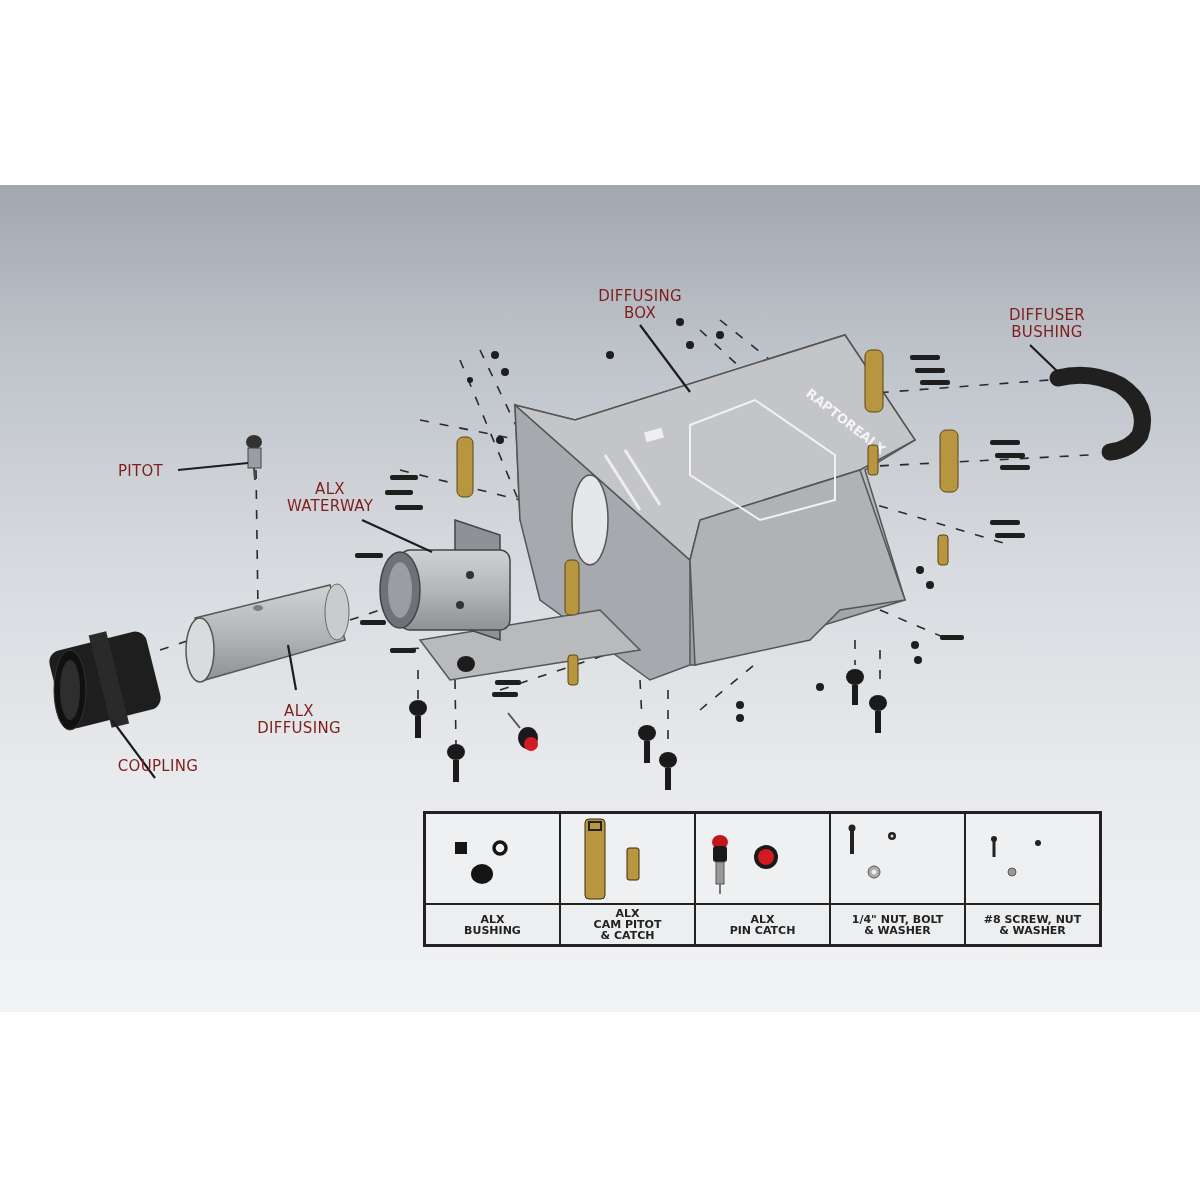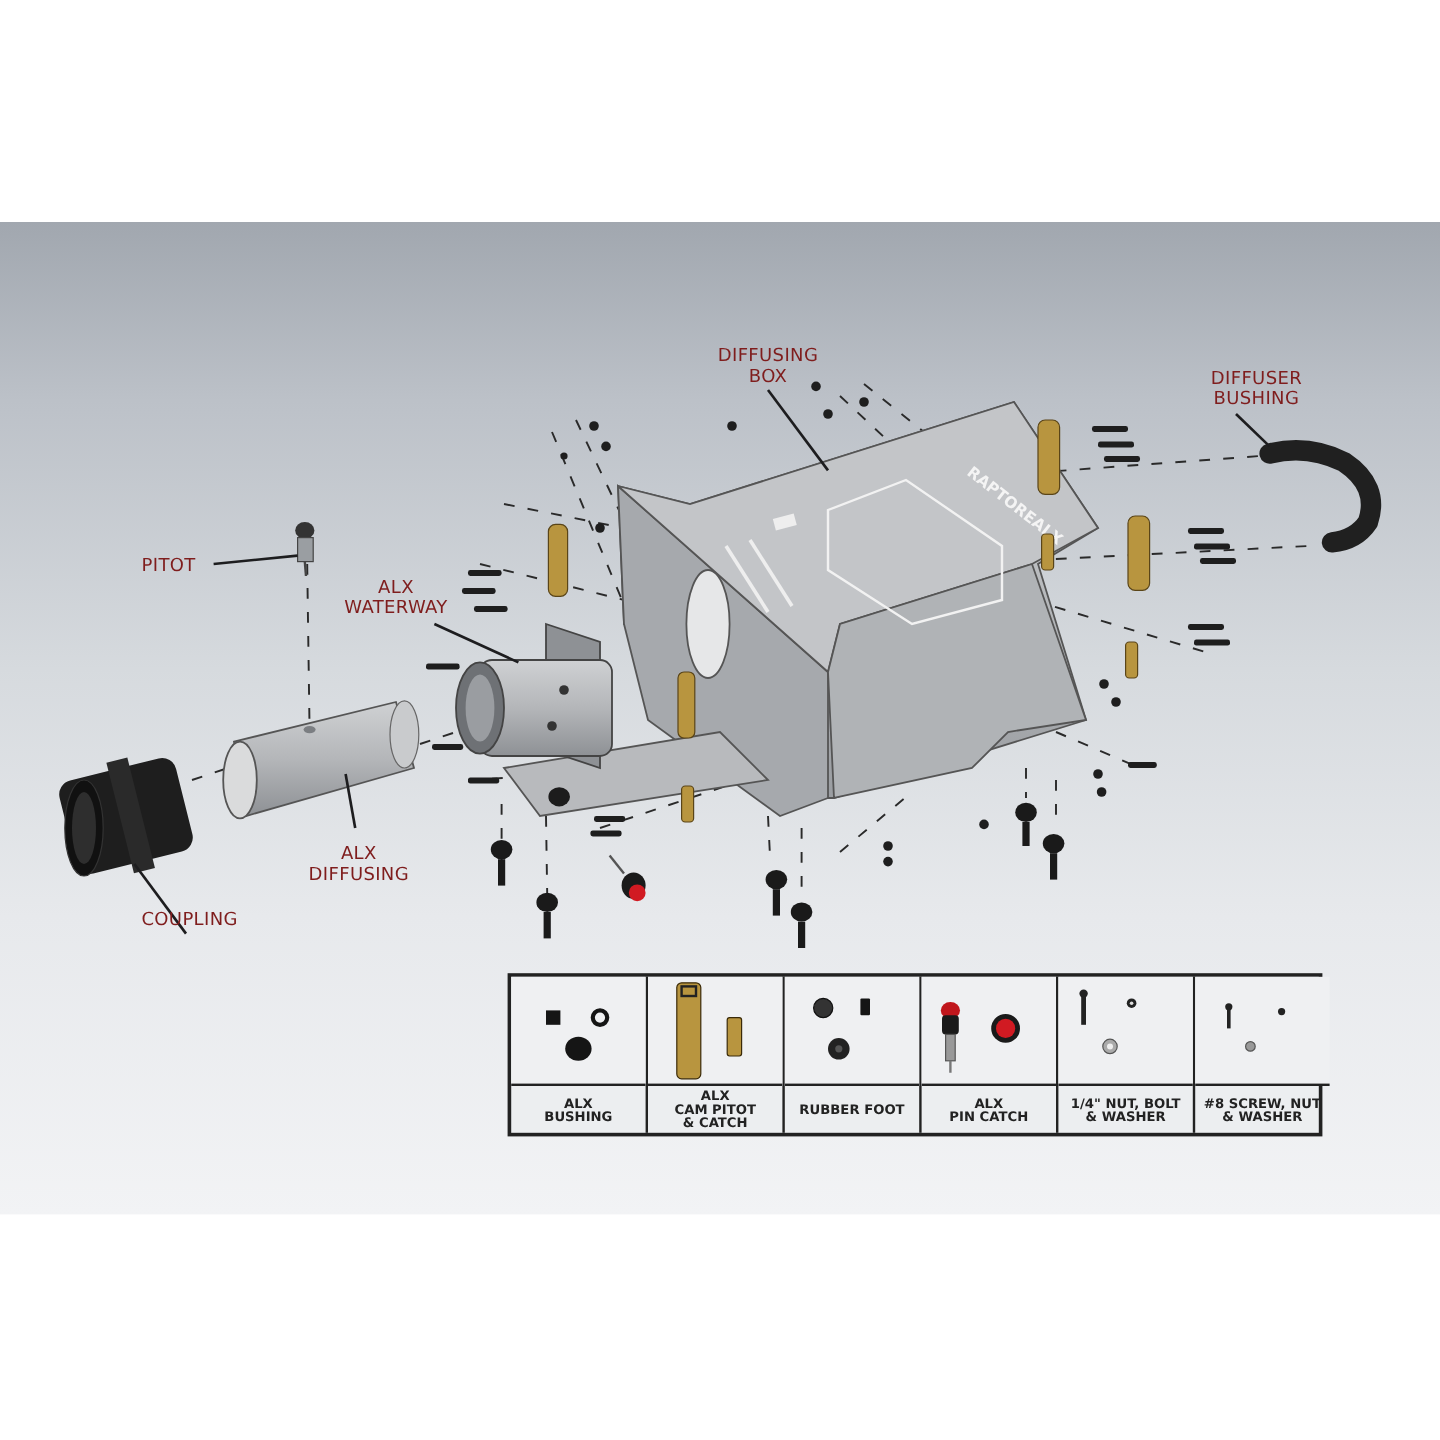--- a/index.html
+++ b/index.html
@@ -234,35 +234,20 @@
         <div>
           <div>ALX</div>
           <div>CAM PITOT</div>
           <div>&amp; CATCH</div>
         </div>
       </div>
   </div>
   <div class="cell">
     <div class="img">
       <svg width="112" height="89">
-          <circle cx="32" cy="26" r="8" fill="#333" stroke="#111"></circle>
-          <rect x="63" y="18" width="8" height="14" rx="1" fill="#151515"></rect>
-          <circle cx="45" cy="60" r="9" fill="#222"></circle>
-          <circle cx="45" cy="60" r="3" fill="#555"></circle>
-        </svg>
-    </div>
-    <div class="cap">
-        <div>
-          <div>RUBBER FOOT</div>
-        </div>
-      </div>
-  </div>
-  <div class="cell">
-    <div class="img">
-      <svg width="112" height="89">
           <ellipse cx="24" cy="28" rx="8" ry="7" fill="#c0161c"></ellipse>
           <rect x="17" y="32" width="14" height="16" rx="3" fill="#1a1a1a"></rect>
           <rect x="20" y="48" width="8" height="22" fill="#999" stroke="#555"></rect>
           <line x1="24" y1="70" x2="24" y2="80" stroke="#777" stroke-width="2"></line>
           <circle cx="70" cy="43" r="12" fill="#1a1a1a"></circle>
           <circle cx="70" cy="43" r="8" fill="#d11a22"></circle>
         </svg>
     </div>
     <div class="cap">
         <div>

